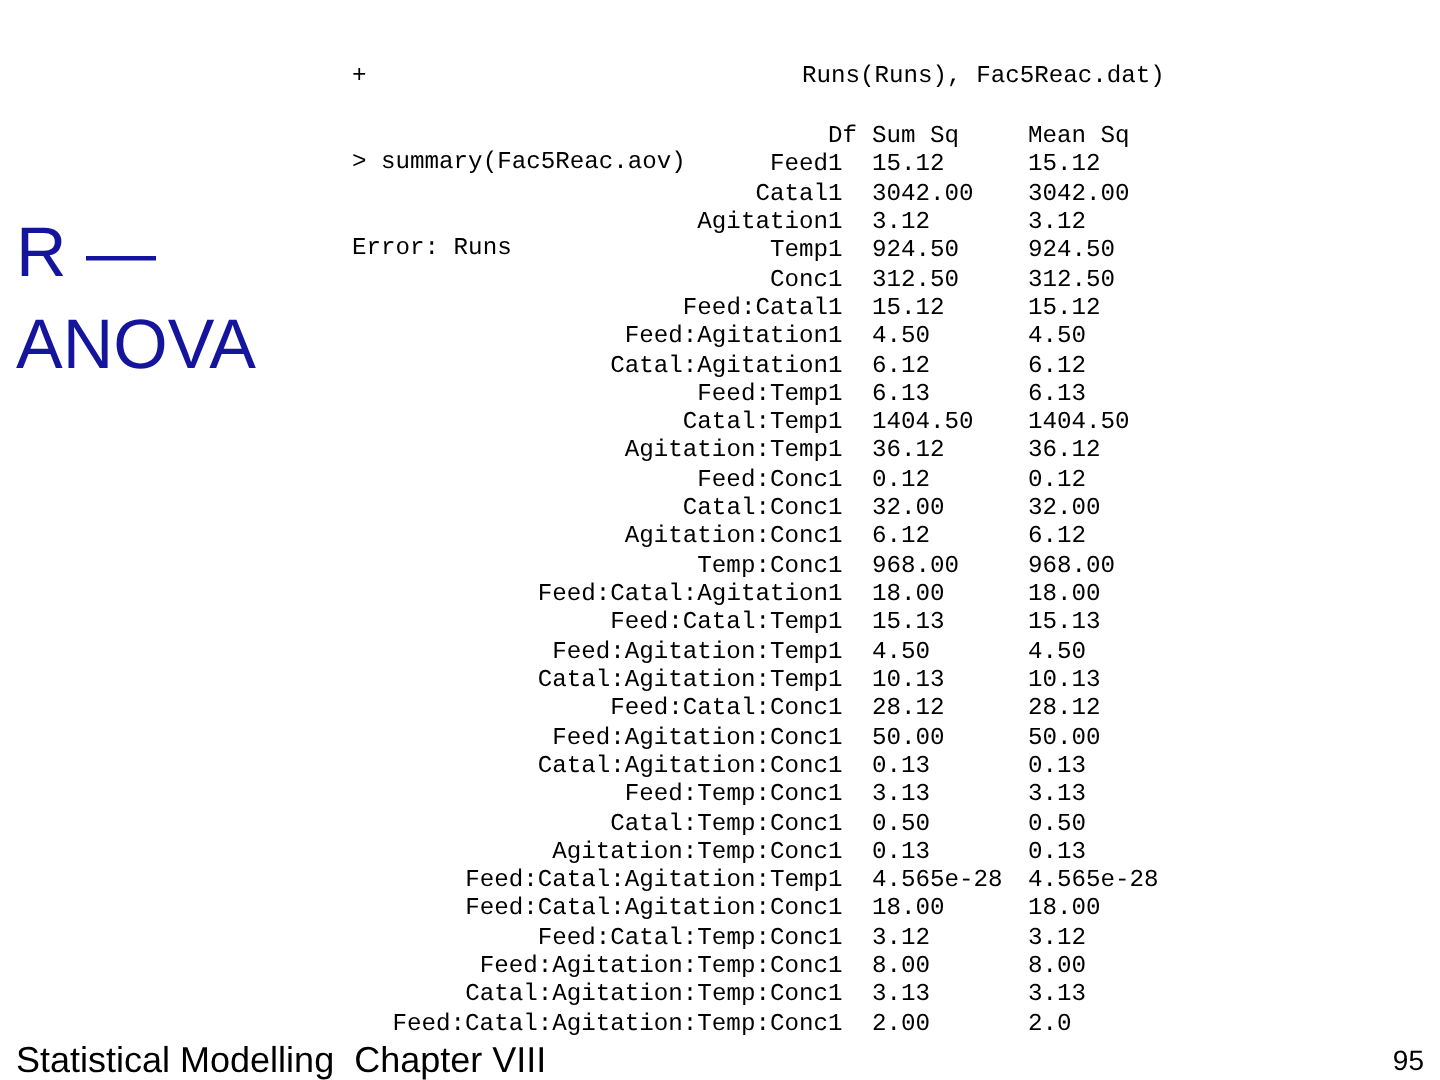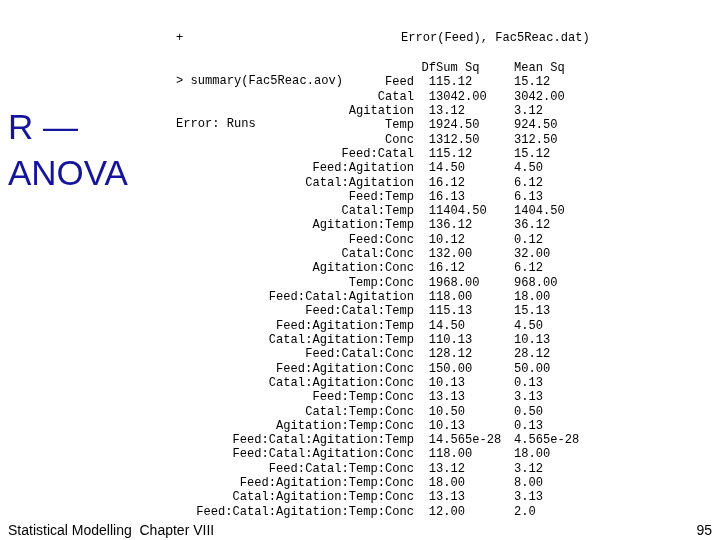--- a/index.html
+++ b/index.html
@@ -69,31 +69,31 @@
   .aov-table td, .aov-table th {
     padding: 0;
     margin: 0;
     height: 14.32px;
     line-height: 14.32px;
     font-weight: normal;
     font-size: 12.1px;
     vertical-align: top;
   }
   .col-term  { text-align: right;  width: 238px; padding-right: 2px; }
-  .col-df    { text-align: right; width: 22px;  padding-right: 4px; }
+  .col-df    { text-align: left; width: 22px;  padding-right: 4px; }
   .col-sum   { text-align: left; width: 78px;  padding-right: 4px; font-family: Liberation Mono, monospace; }
   .col-mean  { text-align: left; width: 78px;  padding-right: 0px; }
 
   
   .footer-left {
     position: absolute;
     left: 8px;
     top: 521px;
     font-family: "Liberation Sans", sans-serif;
-    font-size: 14px;
+    font-size: 18px;
     line-height: 18px;
     color: #000000;
     white-space: pre;
   }
   .footer-right {
     position: absolute;
     right: 8px;
     top: 521px;
     font-family: "Liberation Sans", sans-serif;
     font-size: 14px;
@@ -104,21 +104,21 @@
 </style>
 </head>
 <body>
 
 <div class="slide">
 
   <div class="title-block">R —
 ANOVA</div>
 
   <div class="console">
-    <span class="line">+                              Error(Feed), Fac5Reac.dat)</span>
+    <span class="line">+                              Runs(Runs), Fac5Reac.dat)</span>
     <span class="line">&gt; summary(Fac5Reac.aov)</span>
     <span class="line">Error: Runs</span>
     <span class="line"></span>
   </div>
 
   <table class="aov-table">
     <thead>
       <tr>
         <th class="col-term"></th>
         <th class="col-df">Df</th>

